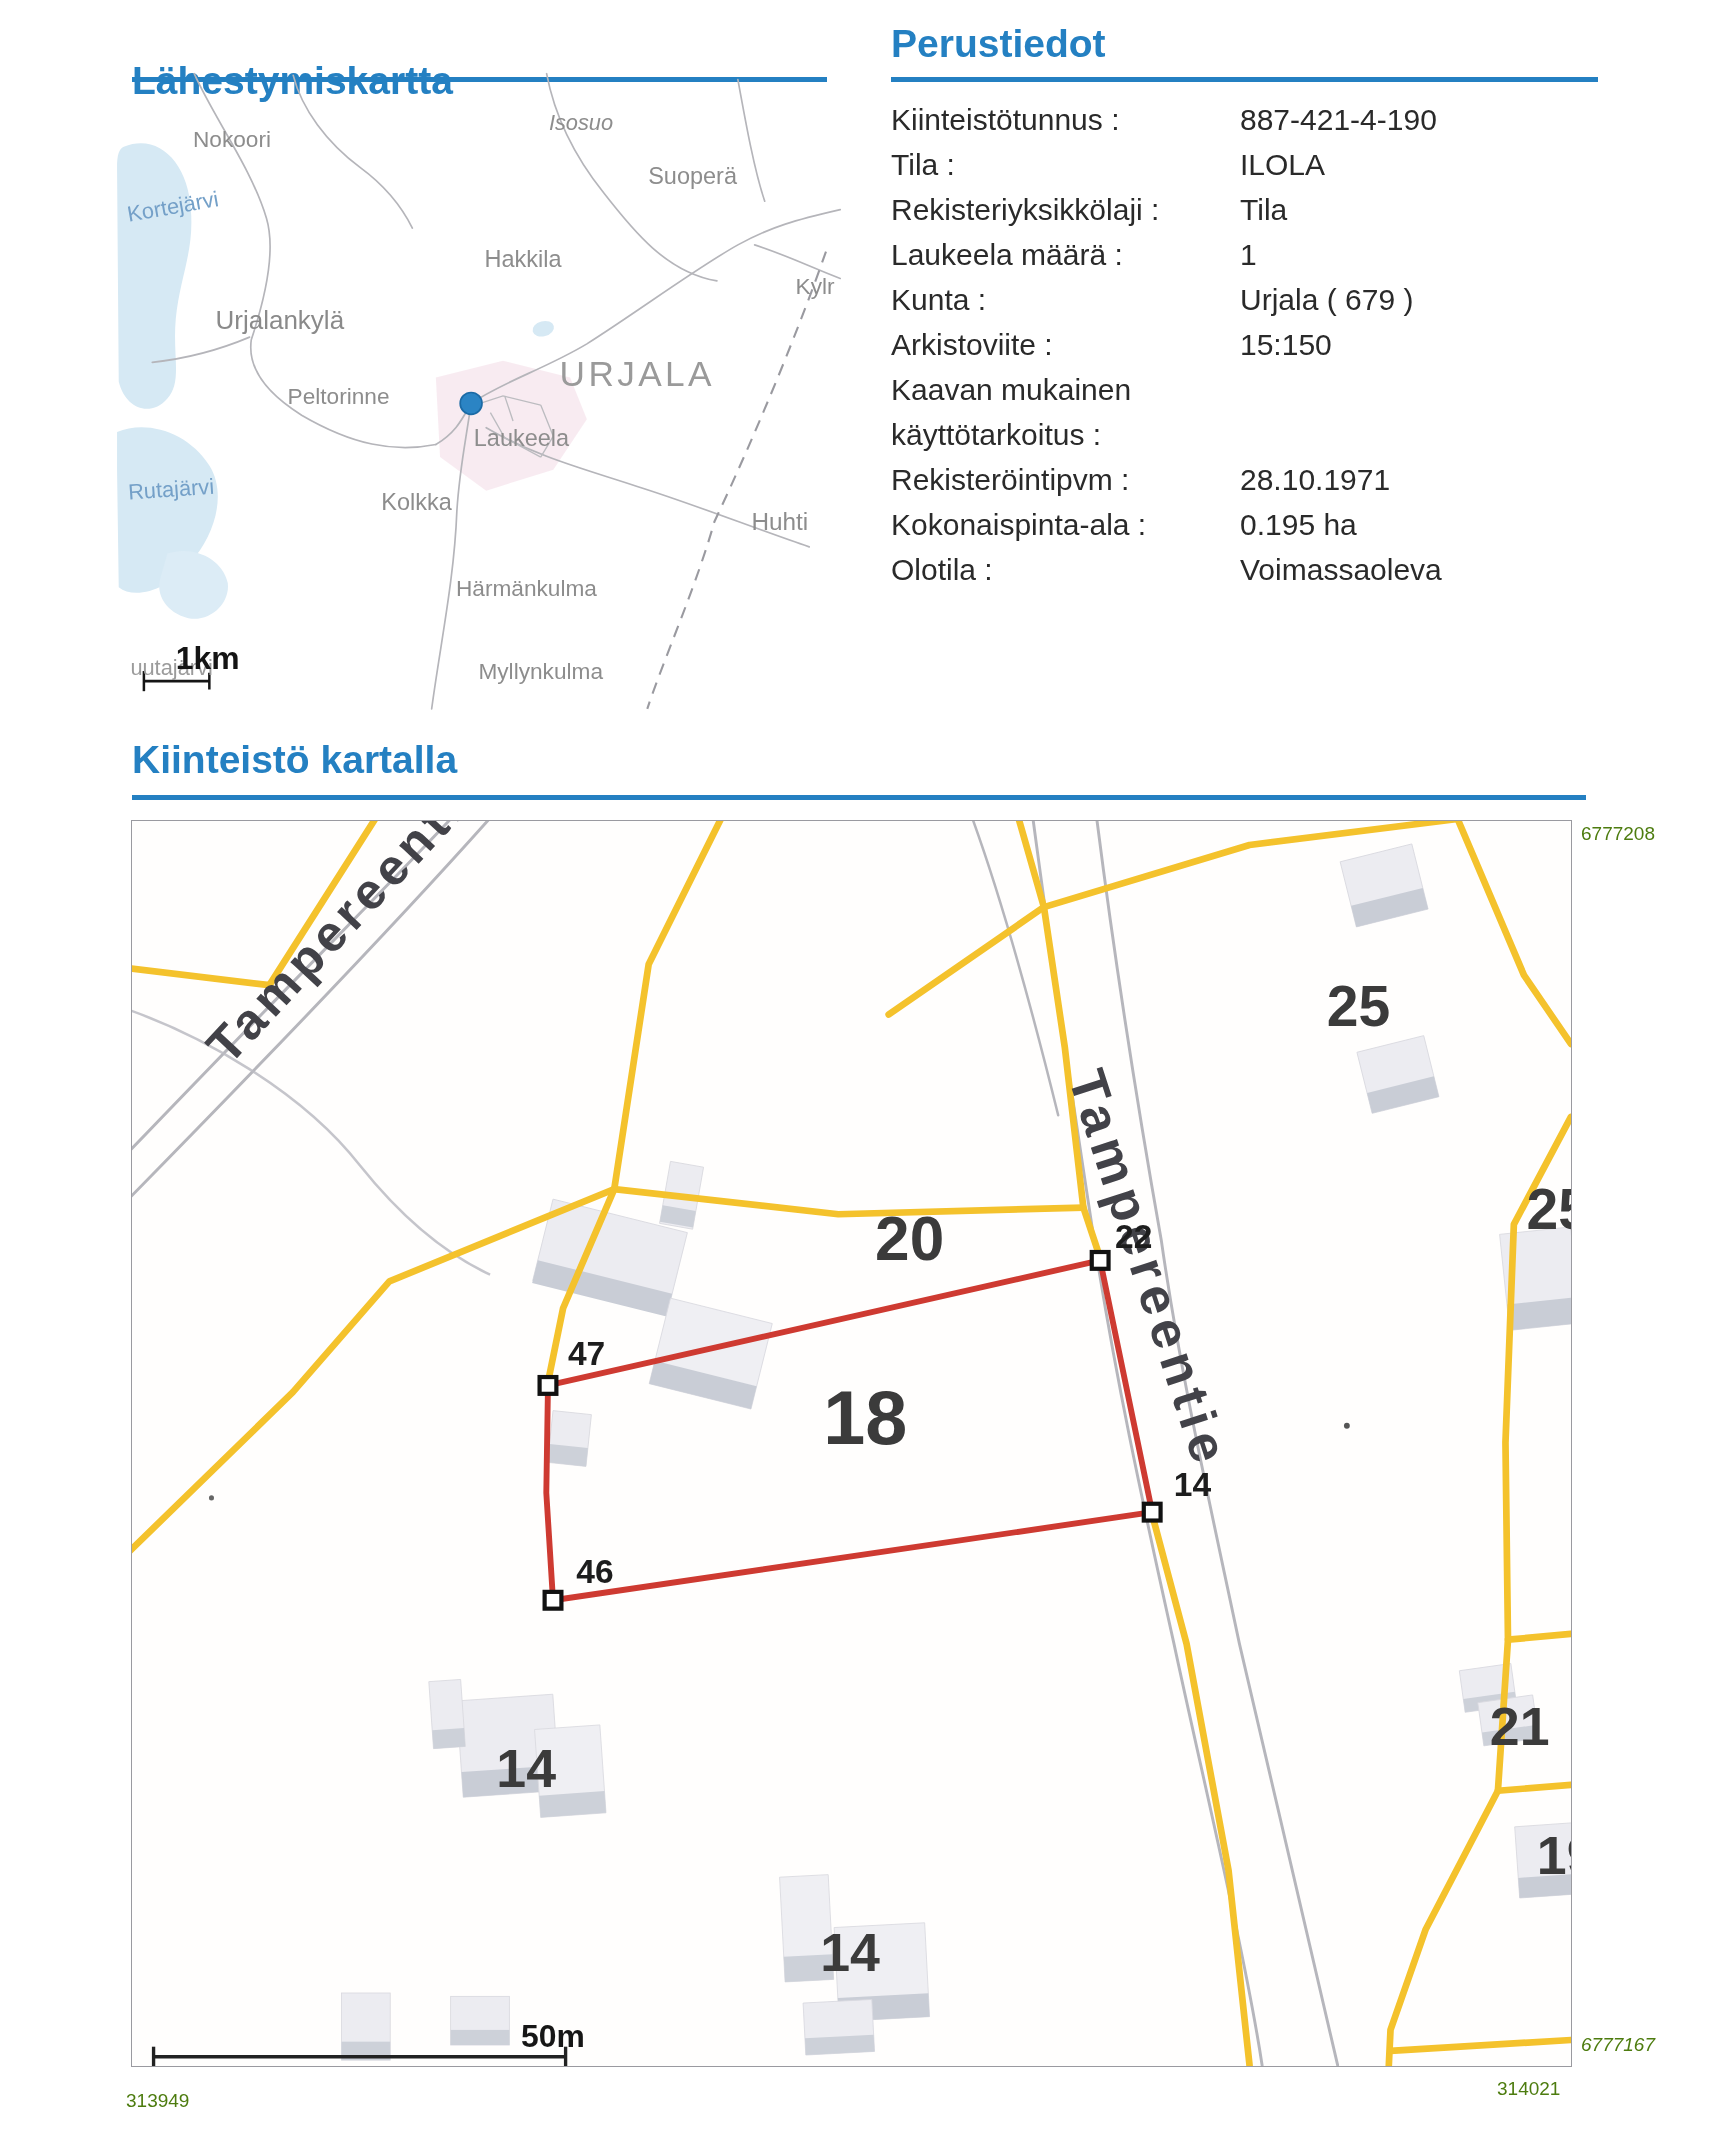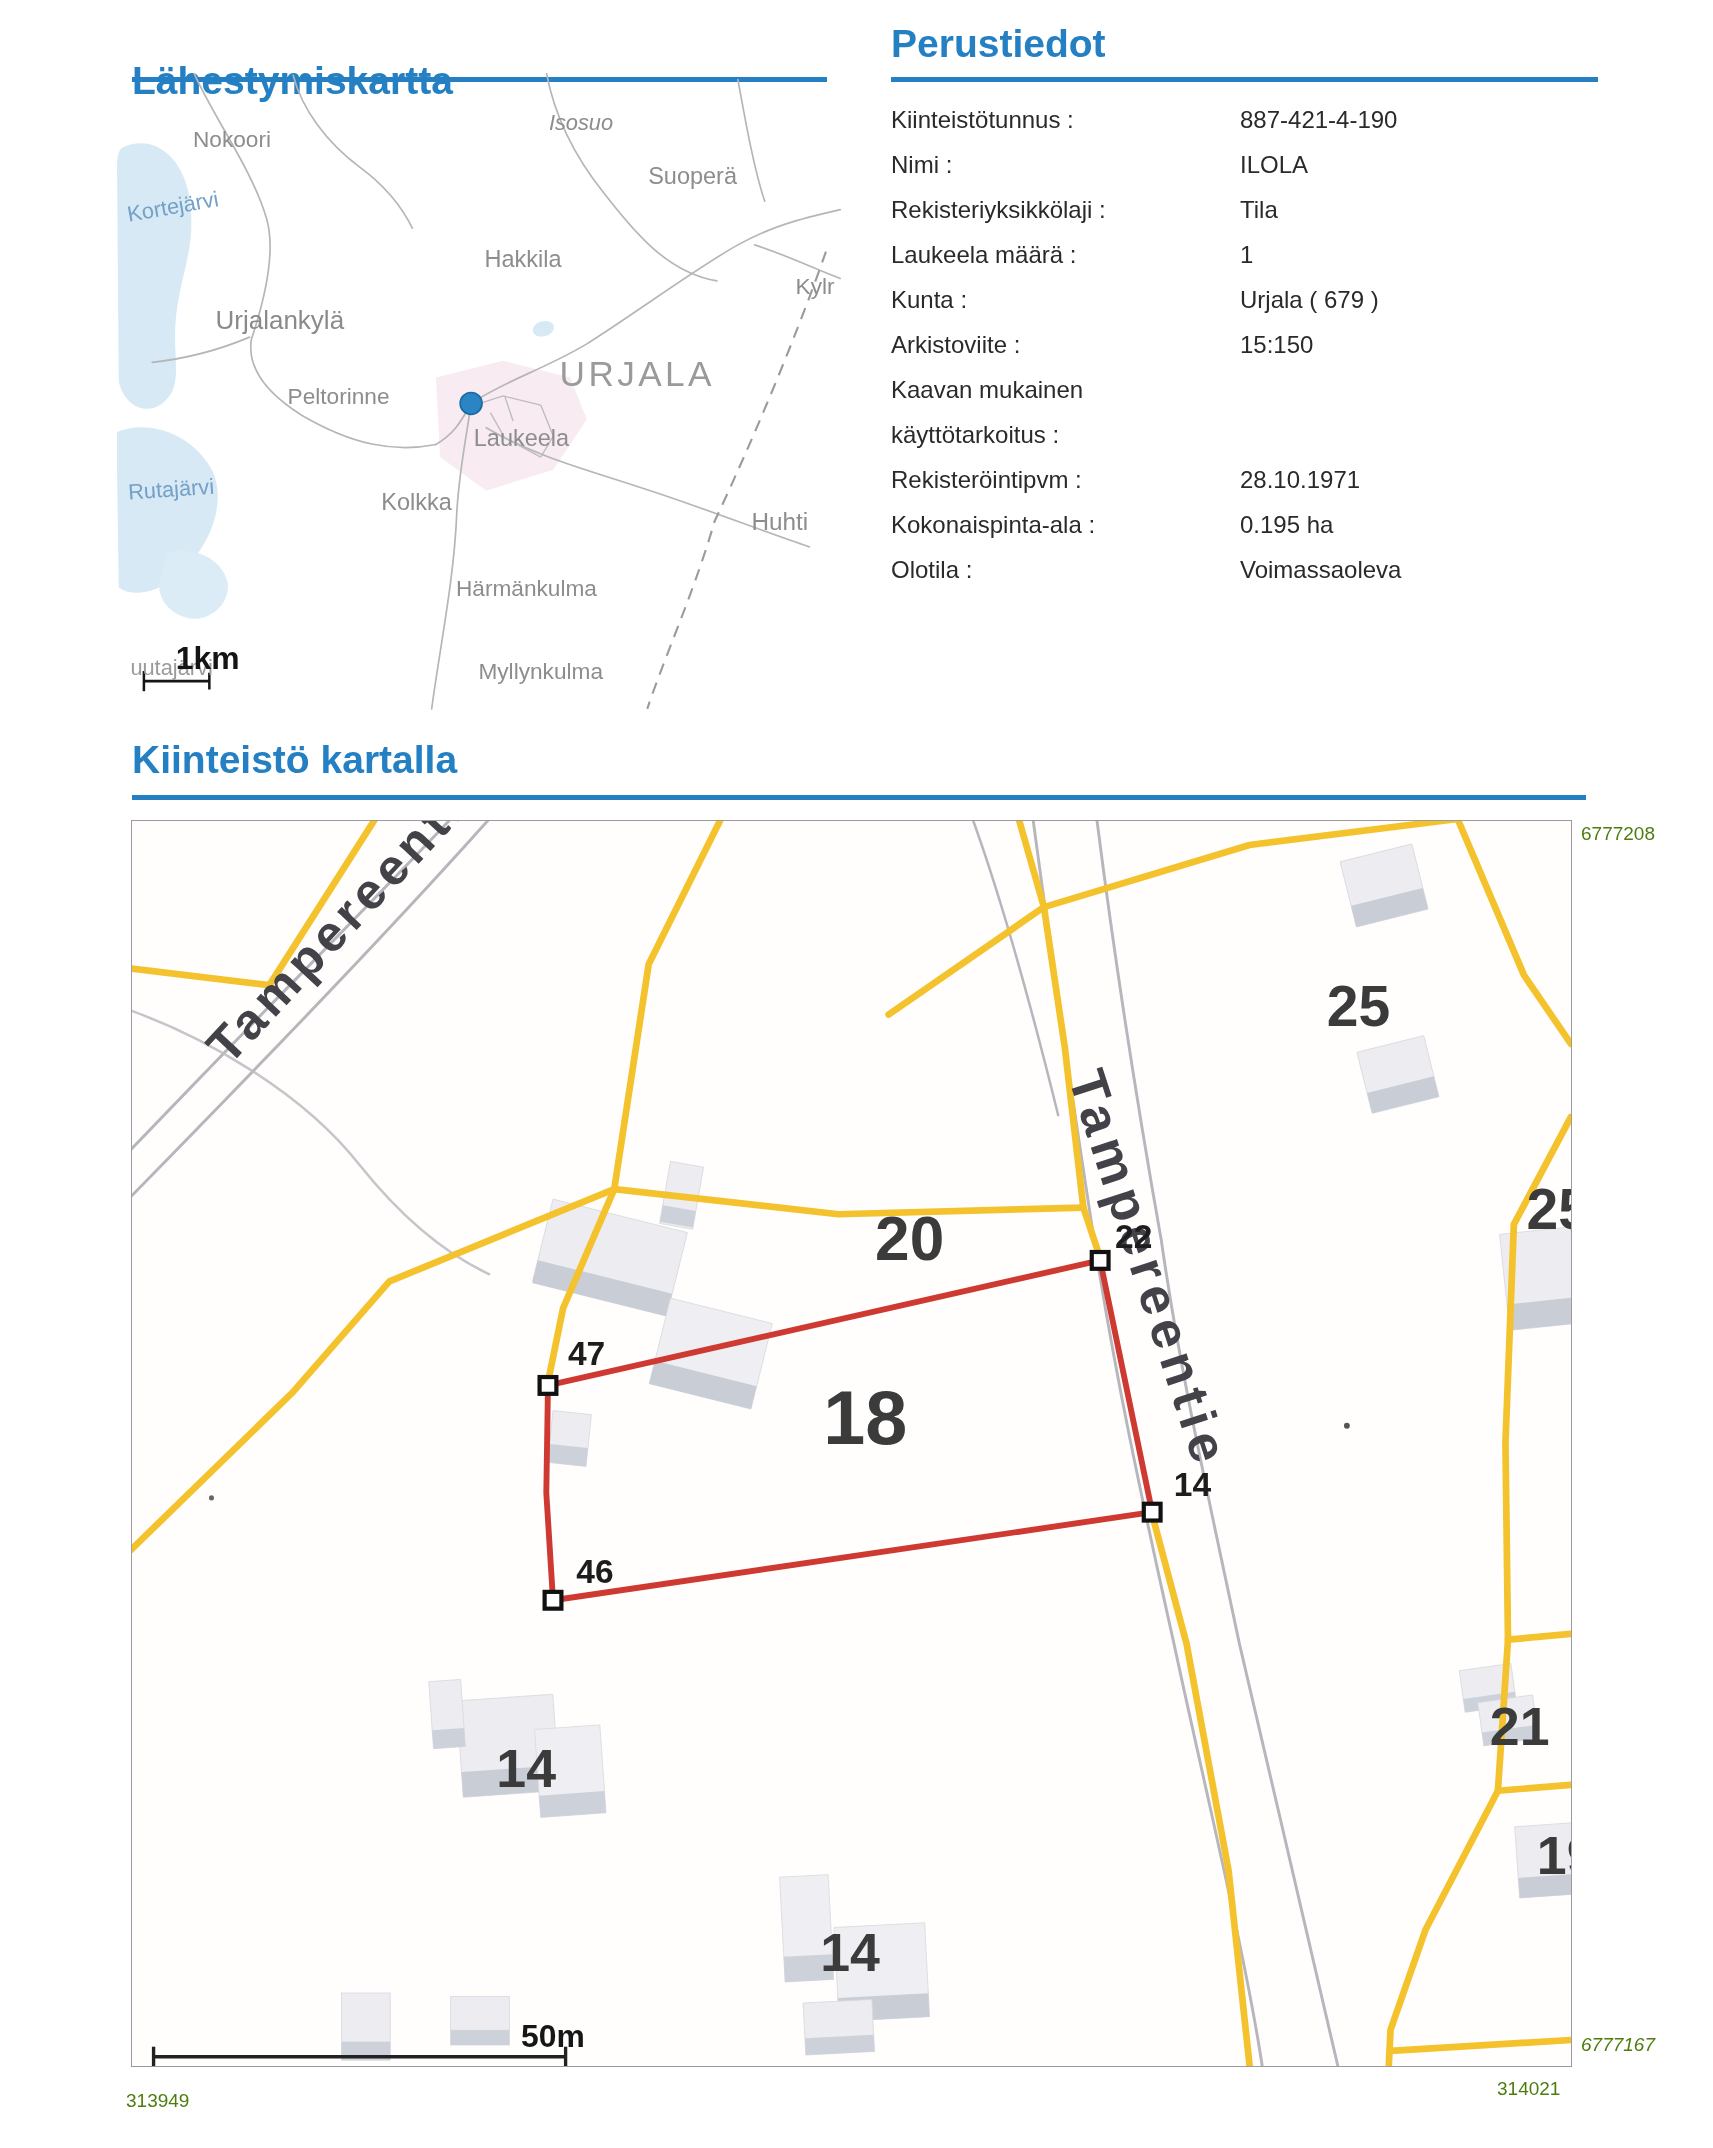--- a/index.html
+++ b/index.html
@@ -7,21 +7,21 @@
     width:1713px;height:2148px;position:relative;background:#ffffff;
     font-family:"Liberation Sans", sans-serif;color:#2a2a2a;overflow:hidden;
   }
   .section-title{
     position:absolute;font-size:39px;font-weight:bold;color:#2480c2;
     letter-spacing:0px;white-space:nowrap;
   }
   .rule{position:absolute;height:5px;background:#2480c2;}
   
   #perustiedot-rows{position:absolute;left:891px;top:97px;width:755px;}
-  .pt-row{position:relative;height:45px;font-size:24px;line-height:45px;white-space:nowrap;}
+  .pt-row{position:relative;height:45px;font-size:30px;line-height:45px;white-space:nowrap;}
   .pt-label{position:absolute;left:0;}
   .pt-value{position:absolute;left:349px;}
   
   #big-map-frame{
     position:absolute;left:131px;top:820px;width:1441px;height:1247px;
     border:1.7px solid #9a9aa0;box-sizing:border-box;overflow:hidden;background:#fffefd;
   }
   .coord-label{position:absolute;font-size:19px;color:#4d7c0f;white-space:nowrap;}
   svg text{font-family:"Liberation Sans", sans-serif;}
 </style>
@@ -36,21 +36,21 @@
 
 <div class="section-title" style="left:132px;top:738px;">Kiinteistö kartalla</div>
 <div class="rule" style="left:132px;top:795px;width:1454px;"></div>
 
 <div id="perustiedot-rows">
     <div class="pt-row">
       <span class="pt-label">Kiinteistötunnus :</span>
       <span class="pt-value">887-421-4-190</span>
     </div>
     <div class="pt-row">
-      <span class="pt-label">Nimi :</span>
+      <span class="pt-label">Tila :</span>
       <span class="pt-value">ILOLA</span>
     </div>
     <div class="pt-row">
       <span class="pt-label">Rekisteriyksikkölaji :</span>
       <span class="pt-value">Tila</span>
     </div>
     <div class="pt-row">
       <span class="pt-label">Laukeela määrä :</span>
       <span class="pt-value">1</span>
     </div>

